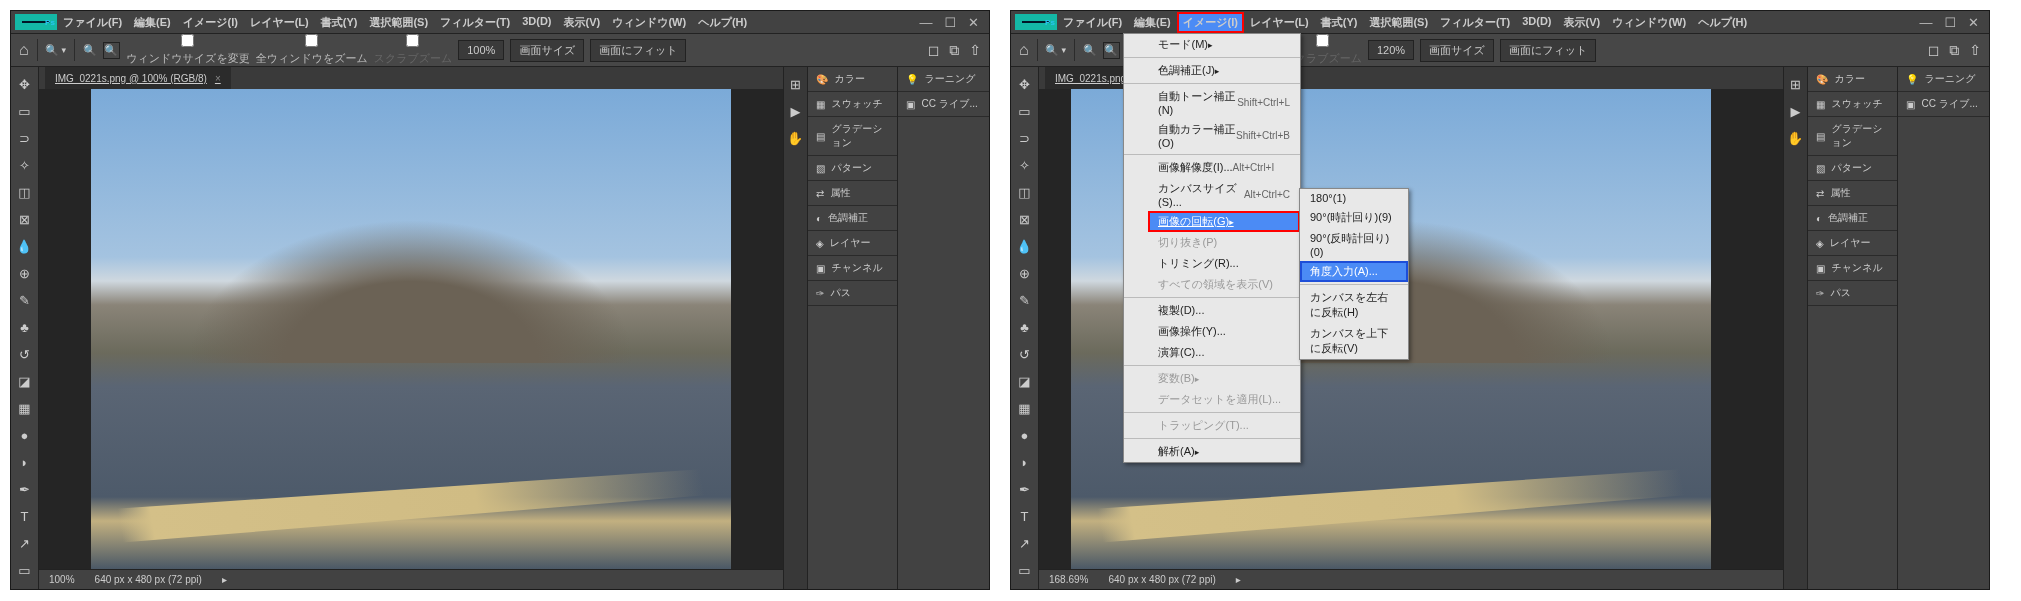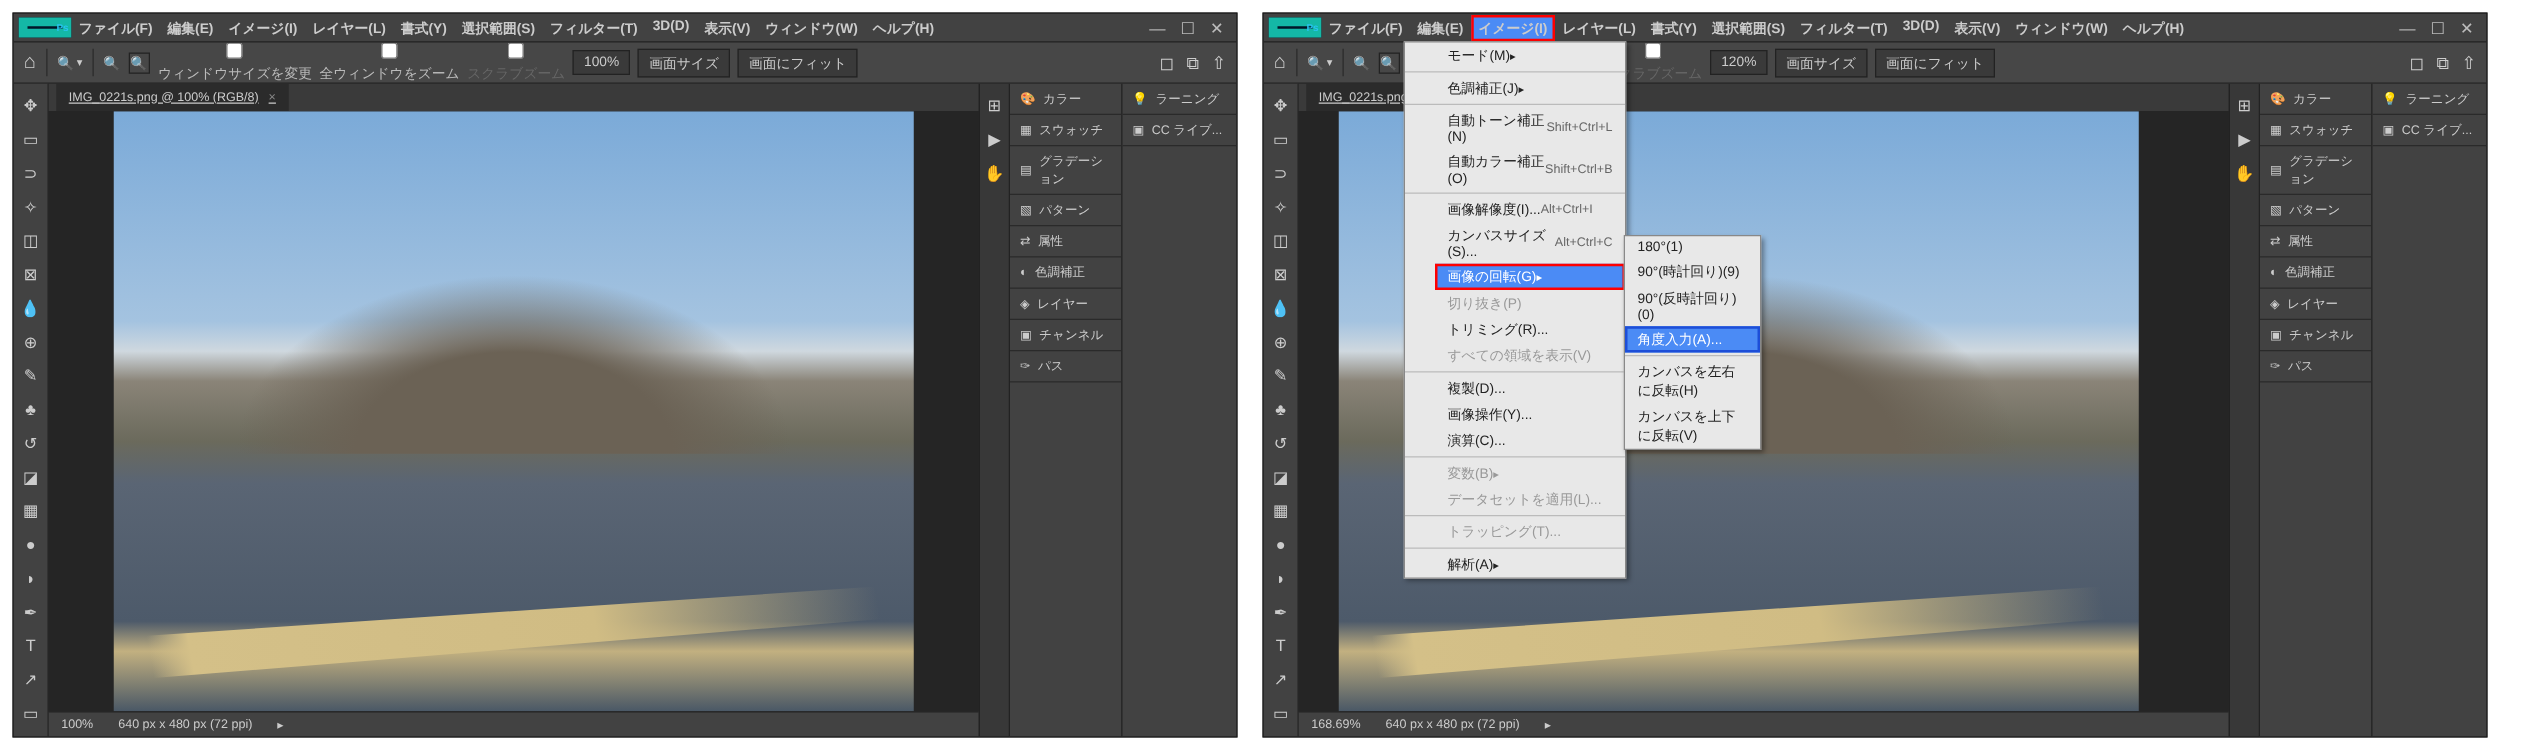--- a/index.html
+++ b/index.html
@@ -36,21 +36,21 @@
   .panel-row { display:flex; align-items:center; gap:6px; padding:5px 8px; font-size:10px; border-bottom:1px solid #2a2a2a;}
   .panels2 { width:92px; background:#424242; border-left:1px solid #222; display:flex; flex-direction:column; }
   .statusbar { height:20px; background:#424242; border-top:1px solid #222; display:flex; align-items:center; gap:20px; padding:0 10px; font-size:10px;}
 
   .menu-open { position:absolute; top:22px; left:112px; background:#e8e8e8; color:#222; font-size:11px; width:178px; border:1px solid #888; z-index:10; box-shadow:2px 2px 4px rgba(0,0,0,.4);}
   .menu-open .mi { padding:3px 10px; display:flex; justify-content:flex-start; align-items:center;margin-left:24px; }
   .menu-open .mi.sub::after { content:"\25B8"; font-size:9px; }
   .menu-open .mi .sc { color:#666; font-size:10px;}
   .menu-open .sep { height:1px; background:#bbb; margin:2px 0;}
   .menu-open .mi.dis { color:#999; }
-  .menu-open .mi.hi { background:#4b8bf5; color:#fff; border:2px solid red; padding:1px 8px;}
+  .menu-open .mi.hi { background:#4b8bf5; color:#fff; border:2px solid red; padding:1px 8px;text-decoration:underline;}
   .submenu { position:absolute; top:145px; left:288px; width:110px; background:#e8e8e8; color:#222; border:1px solid #888; z-index:11; box-shadow:2px 2px 4px rgba(0,0,0,.4);margin-top:32px;}
   .submenu .mi { padding:3px 10px; font-size:11px;}
   .submenu .mi.hi { background:#4b8bf5; color:#fff; border:2px solid #1d4ed8; padding:1px 8px;}
   .submenu .sep { height:1px; background:#bbb; margin:2px 0;}
 </style>
 </head>
 <body>
 
 <div class="app">
   <div class="titlebar">

